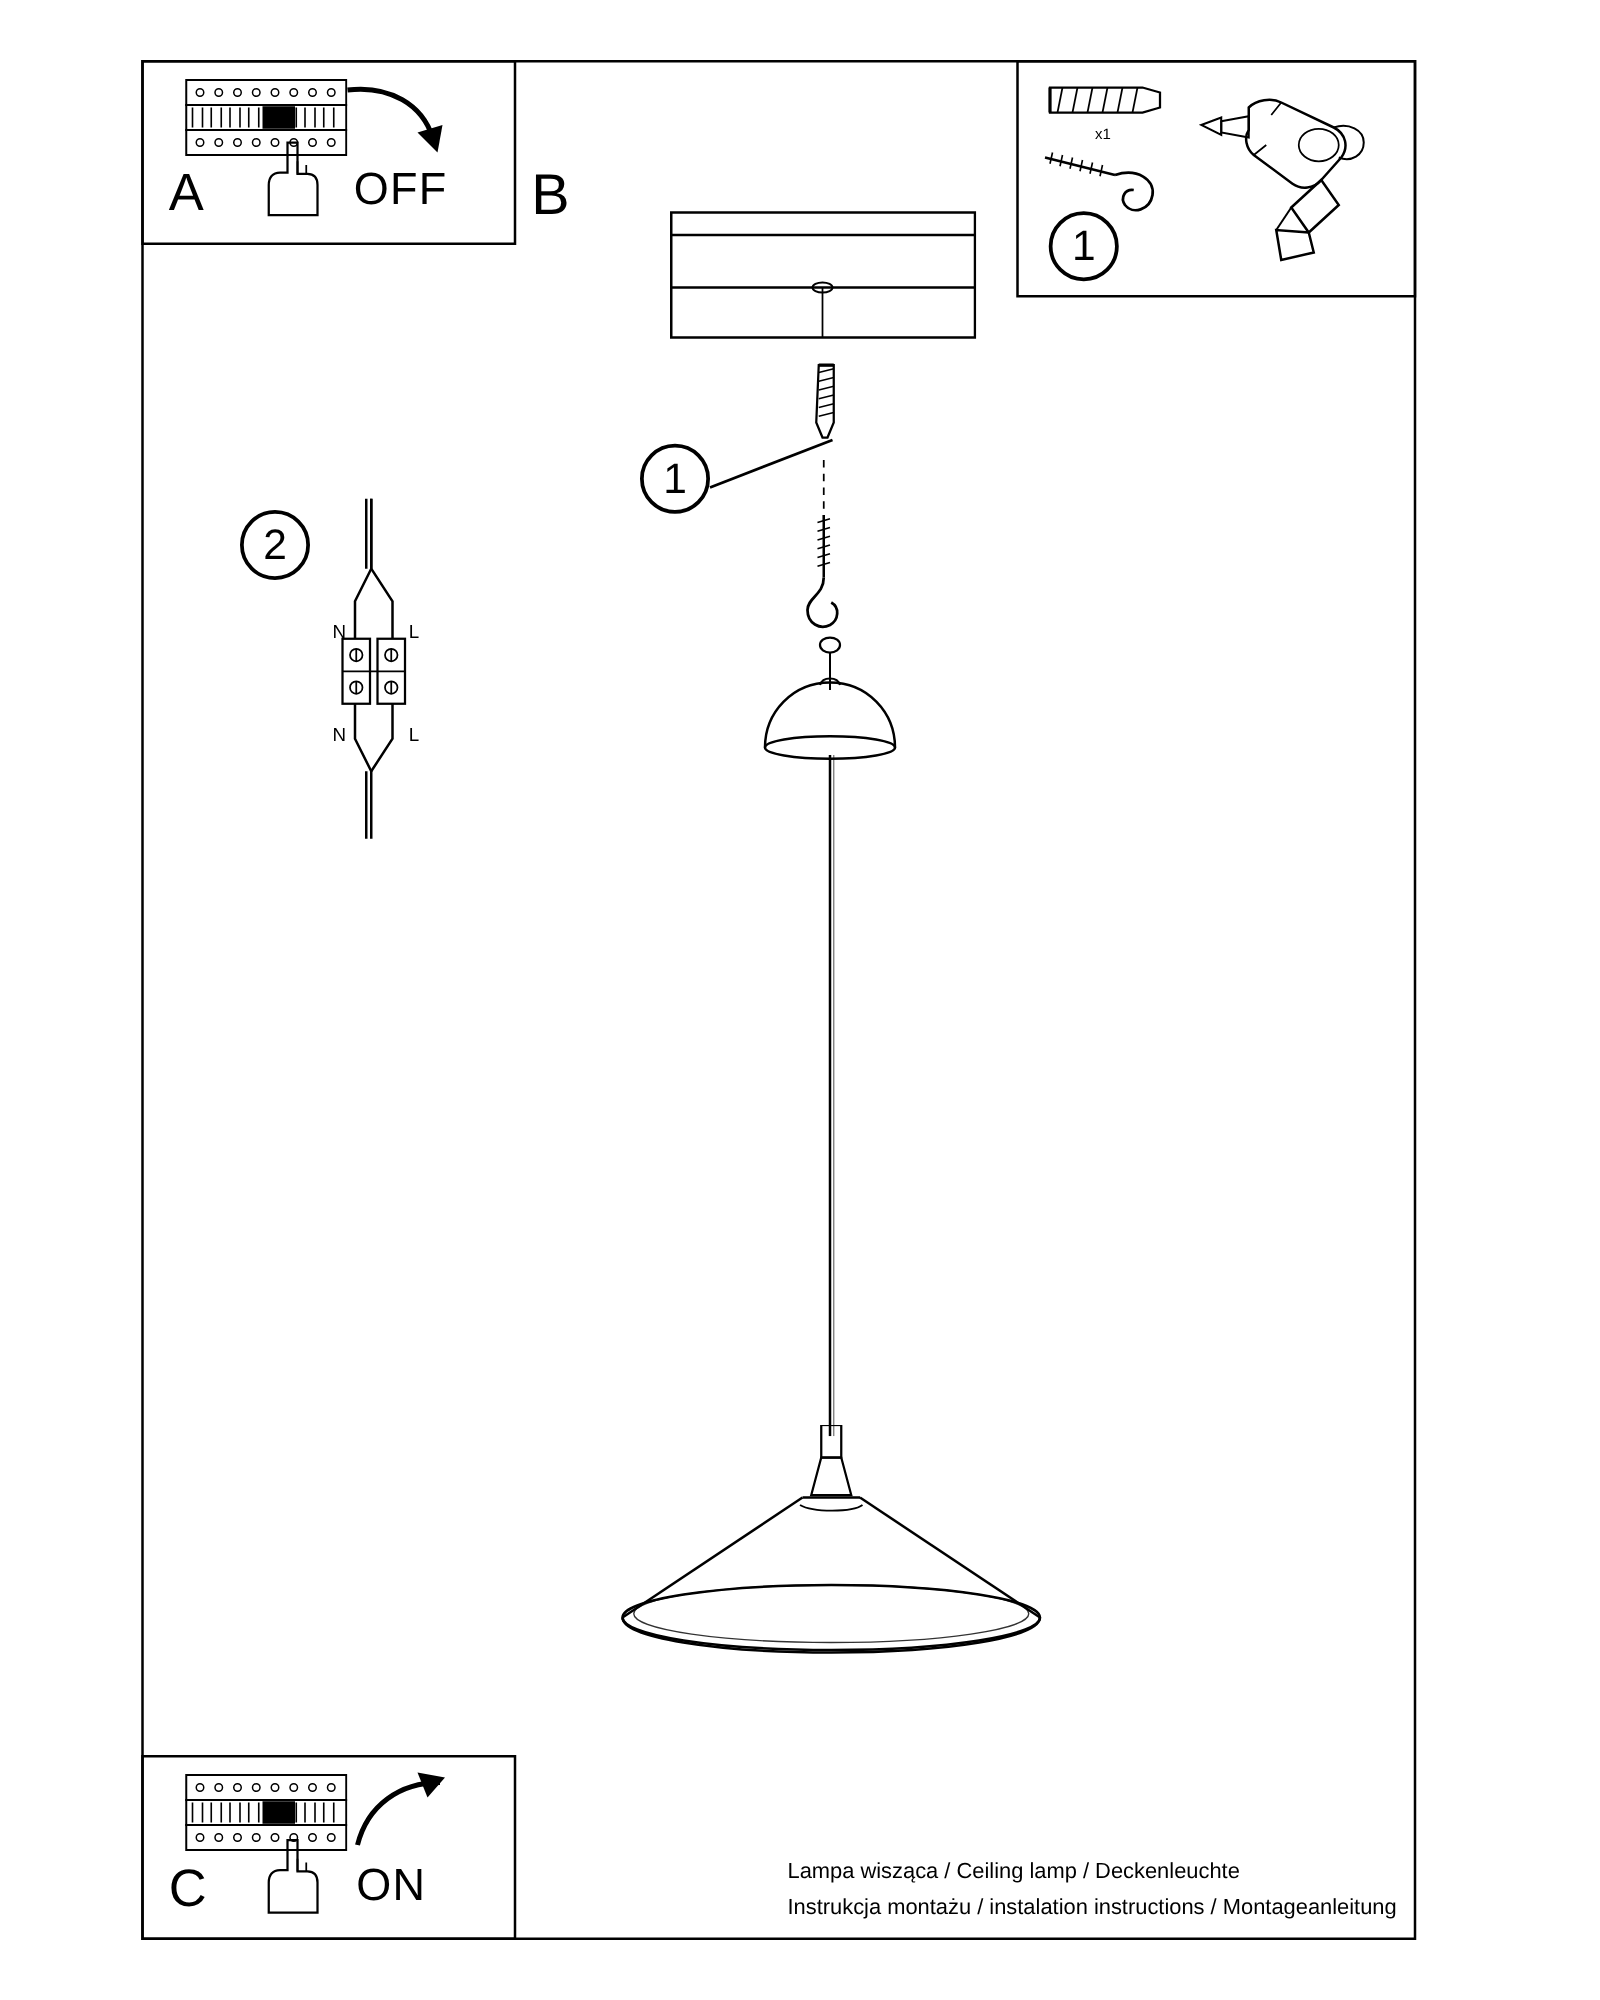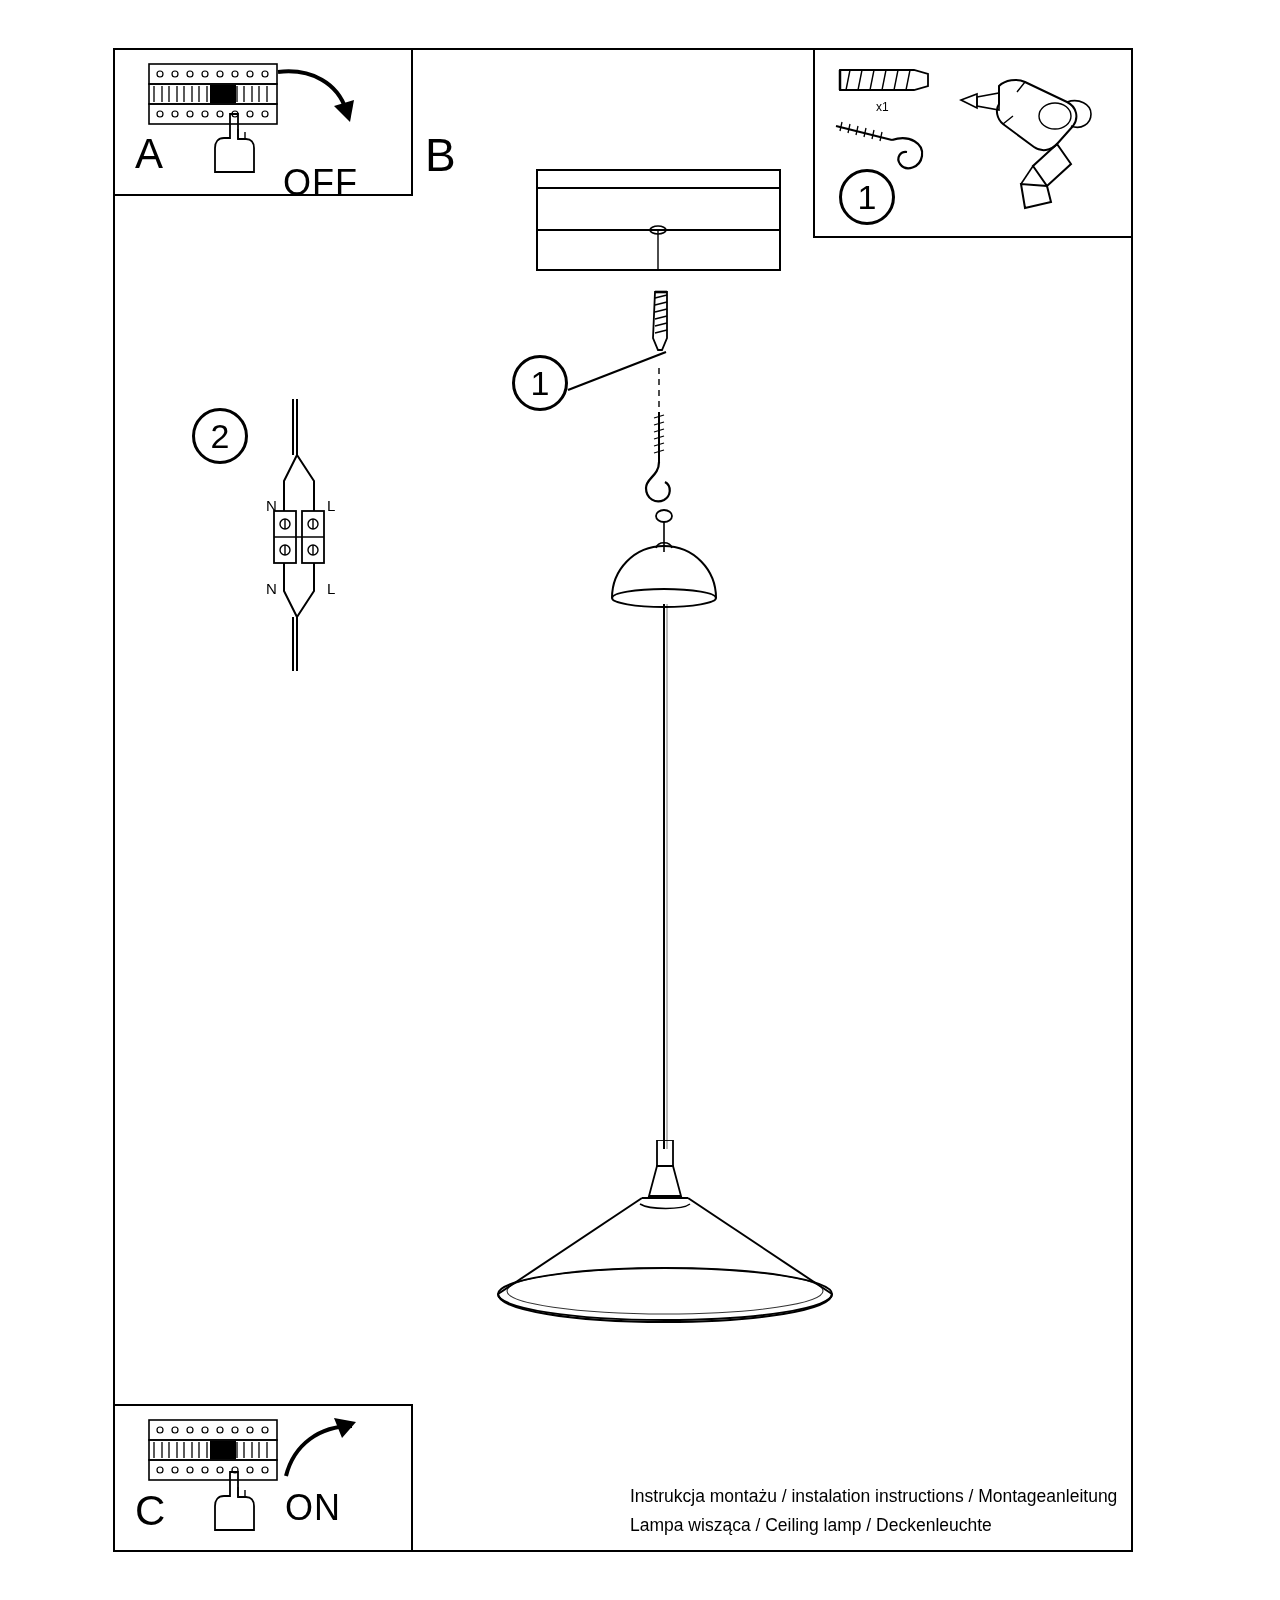--- a/index.html
+++ b/index.html
@@ -102,21 +102,21 @@
 </style>
 </head>
 <body>
 
 <div id="sheet">
 
   <div id="page-border" class="frame"></div>
 
   <div id="panel-a" class="frame"></div>
   <div class="step-letter" style="left:135px; top:133px;">A</div>
-  <div class="word" style="left:283px; top:130px;margin-top:32px;">OFF</div>
+  <div class="word" style="left:283px; top:130px;">OFF</div>
 
   <div class="abs" style="left:148px; top:58px;">
     <svg width="130" height="80" viewBox="0 0 130 80">
       <rect x="1" y="6" width="128" height="20" fill="none" stroke="#000" stroke-width="1.6"></rect>
       <rect x="1" y="26" width="128" height="20" fill="none" stroke="#000" stroke-width="1.6"></rect>
       <rect x="1" y="46" width="128" height="20" fill="none" stroke="#000" stroke-width="1.6"></rect>
       <g fill="none" stroke="#000" stroke-width="1.2">
         <circle cx="12" cy="16" r="3"></circle>
           <circle cx="27" cy="16" r="3"></circle>
           <circle cx="42" cy="16" r="3"></circle>
@@ -407,17 +407,17 @@
   </div>
 
   <div class="abs" style="left:272px; top:1414px;">
     <svg width="90" height="70" viewBox="0 0 90 70">
       <path d="M14 62 C22 30 48 12 80 12" fill="none" stroke="#000" stroke-width="4"></path>
       <path d="M62 4 L84 8 L70 24 Z" fill="#000"></path>
     </svg>
   </div>
 
   <div id="footer">
+    <div>Lampa wisząca / Ceiling lamp / Deckenleuchte</div>
     <div>Instrukcja montażu / instalation instructions / Montageanleitung</div>
-    <div>Lampa wisząca / Ceiling lamp / Deckenleuchte</div>
   </div>
 
 </div>
 
 </body></html>

